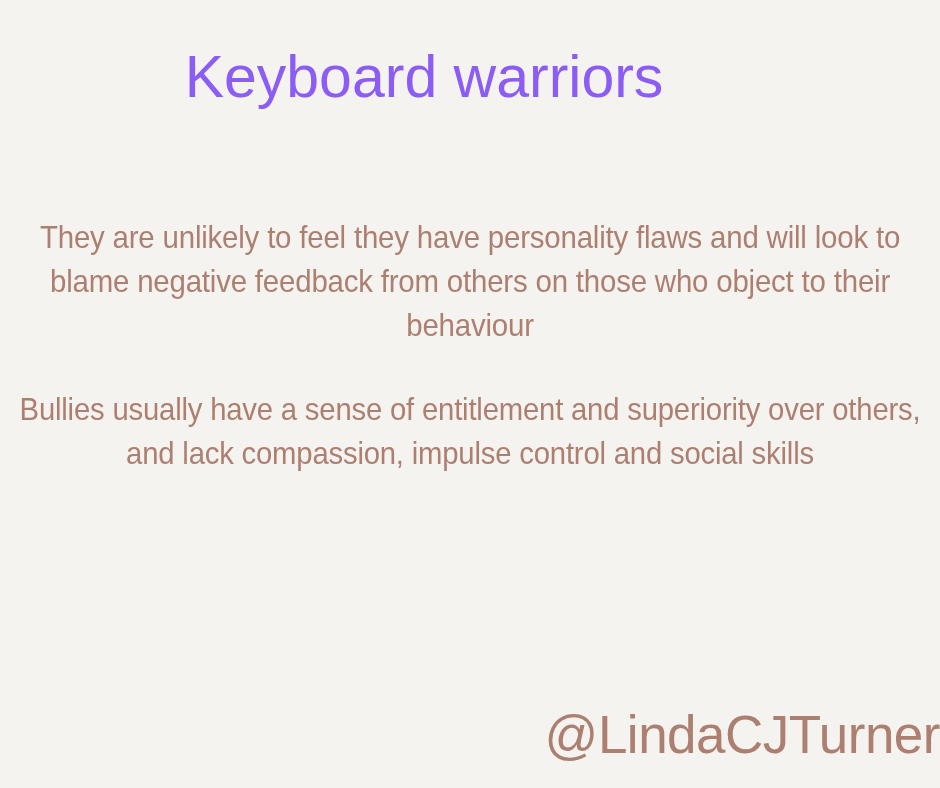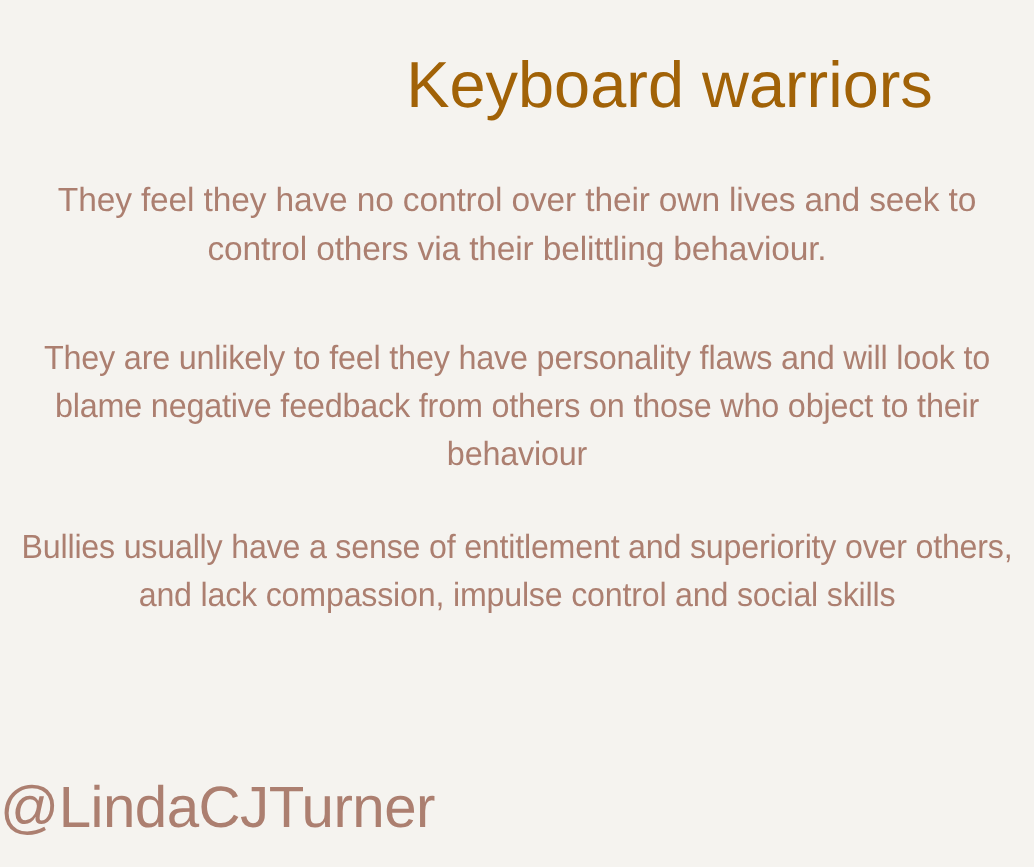--- a/index.html
+++ b/index.html
@@ -22,26 +22,26 @@
     background: #f5f3ef;
     box-sizing: border-box;
   }
 
   
   #card-title {
     position: absolute;
     top: 40px;
     left: 0;
     width: 848px;
-    text-align: right;
+    text-align: center;
     font-family: "Liberation Sans", sans-serif;
     font-size: 59px;
     font-weight: 400;
     line-height: 74px;
-    color: #a16207;
+    color: #8b5cf6;
     letter-spacing: 0px;
     white-space: nowrap;
   }
 
   
   #body-block {
     position: absolute;
     top: 160px;
     left: 0;
     width: 940px;
@@ -91,40 +91,39 @@
     transform: scaleX(0.96);
     letter-spacing: -0.2px;
   }
 
   
   #author-handle {
     position: absolute;
     top: 702px;
     left: 0;
     width: 940px;
-    text-align: left;
+    text-align: right;
     font-family: "Liberation Sans", sans-serif;
     font-size: 53px;
     font-weight: 400;
     line-height: 66px;
     color: #ac7f70;
     letter-spacing: -0.5px;
     white-space: nowrap;
   }
 </style>
 </head>
 <body>
 
 <div id="quote-card">
 
   <div id="card-title">Keyboard warriors</div>
 
   <div id="body-block">
 
-    <p class="body-para" id="para-1">They feel they have no control over their own lives and seek to control others via their belittling behaviour.</p>
 
 
     <p class="body-para" id="para-3">They are unlikely to feel they have personality flaws and will look to blame negative feedback from others on those who object to their behaviour</p>
 
     <p class="body-para" id="para-4">Bullies usually have a sense of entitlement and superiority over others, and lack compassion, impulse control and social skills</p>
 
   </div>
 
   <div id="author-handle">@LindaCJTurner</div>
 

